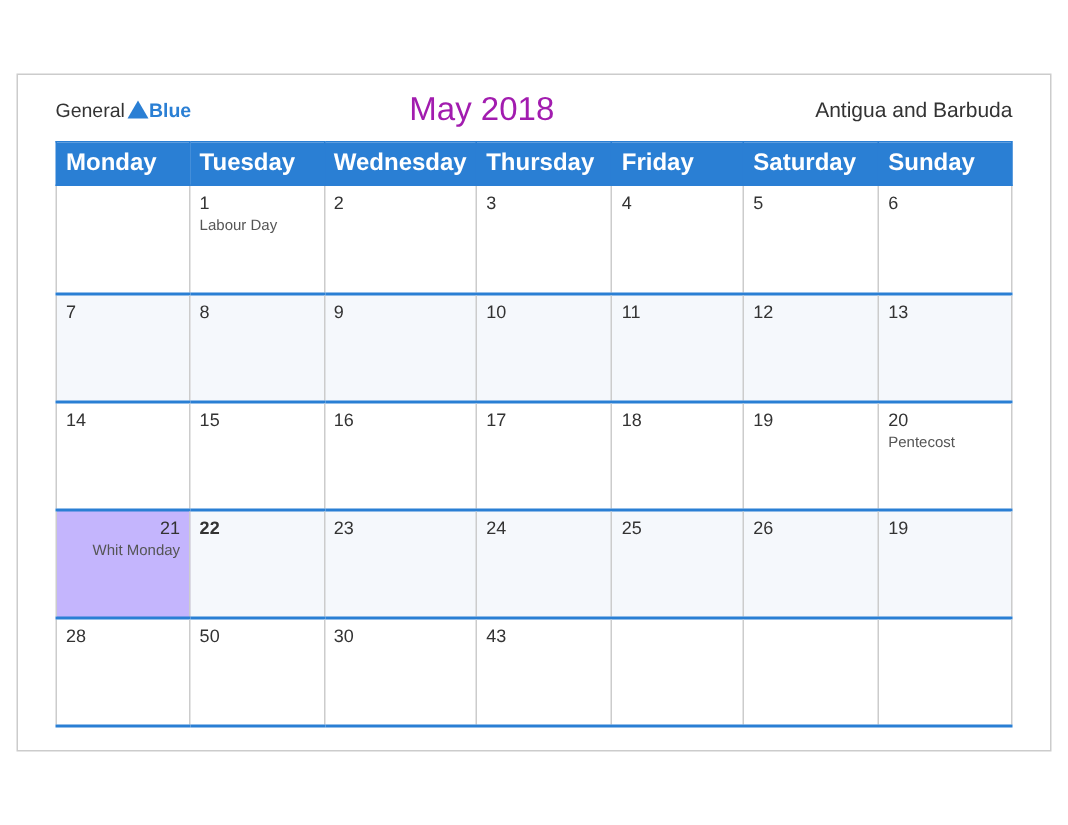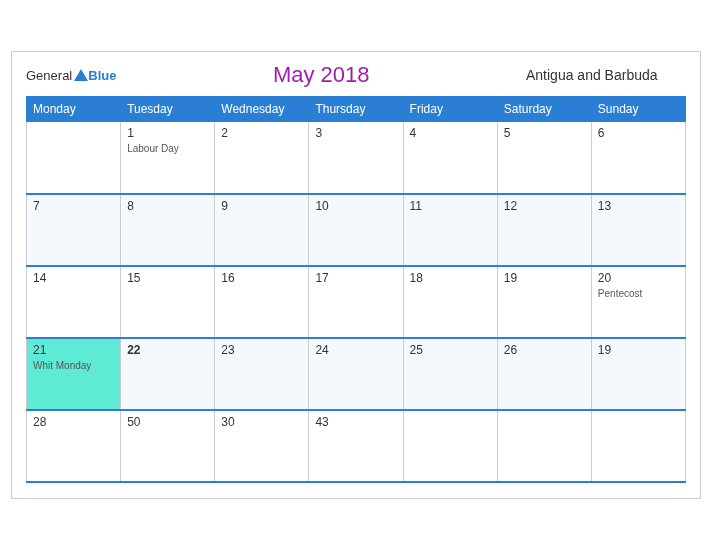--- a/index.html
+++ b/index.html
@@ -9,21 +9,21 @@
       width: 712px;
       height: 550px;
       display: flex;
       align-items: center;
       justify-content: center;
     }
     .calendar-container {
       width: 690px;
       background: #fff;
       border: 1px solid #ccc;
-      padding: 10px 14px 15px;
+      padding: 10px 25px 15px;
     }
     .header {
       display: flex;
       align-items: center;
       justify-content: space-between;
       margin-bottom: 8px;
     }
     .logo {
       display: flex;
       align-items: center;
@@ -55,32 +55,32 @@
     .calendar-title {
       font-size: 22px;
       font-weight: normal;
       color: #a21caf;
       text-align: center;
       flex: 1;
     }
     .country-name {
       font-size: 14px;
       color: #333;
-      text-align: left;
+      text-align: right;
       min-width: 160px;
     }
     .calendar-grid {
       width: 100%;
       border-collapse: collapse;
     }
     .calendar-grid th {
       background: #2a7fd4;
       color: #fff;
-      font-size: 12px;
-      font-weight: normal;
+      font-size: 16px;
+      font-weight: bold;
       padding: 5px 6px;
       text-align: left;
       border: 1px solid #2a7fd4;
     }
     .calendar-grid td {
       width: calc(100% / 7);
       vertical-align: top;
       padding: 4px 6px;
       height: 72px;
       border: 1px solid #ccc;
@@ -198,21 +198,21 @@
           </td>
           <td>
             <span class="day-number">19</span>
           </td>
           <td>
             <span class="day-number">20</span>
             <span class="holiday-name">Pentecost</span>
           </td>
         </tr>
         <tr class="week-row">
-          <td style="background: #5eead4;">
+          <td style="background: #c4b5fd; text-align: right;">
             <span class="day-number">21</span>
             <span class="holiday-name">Whit Monday</span>
           </td>
           <td style="background: rgb(245, 248, 252); font-weight: bold;">
             <span class="day-number">22</span>
           </td>
           <td style="background: rgb(245, 248, 252);">
             <span class="day-number">23</span>
           </td>
           <td style="background: rgb(245, 248, 252);">

